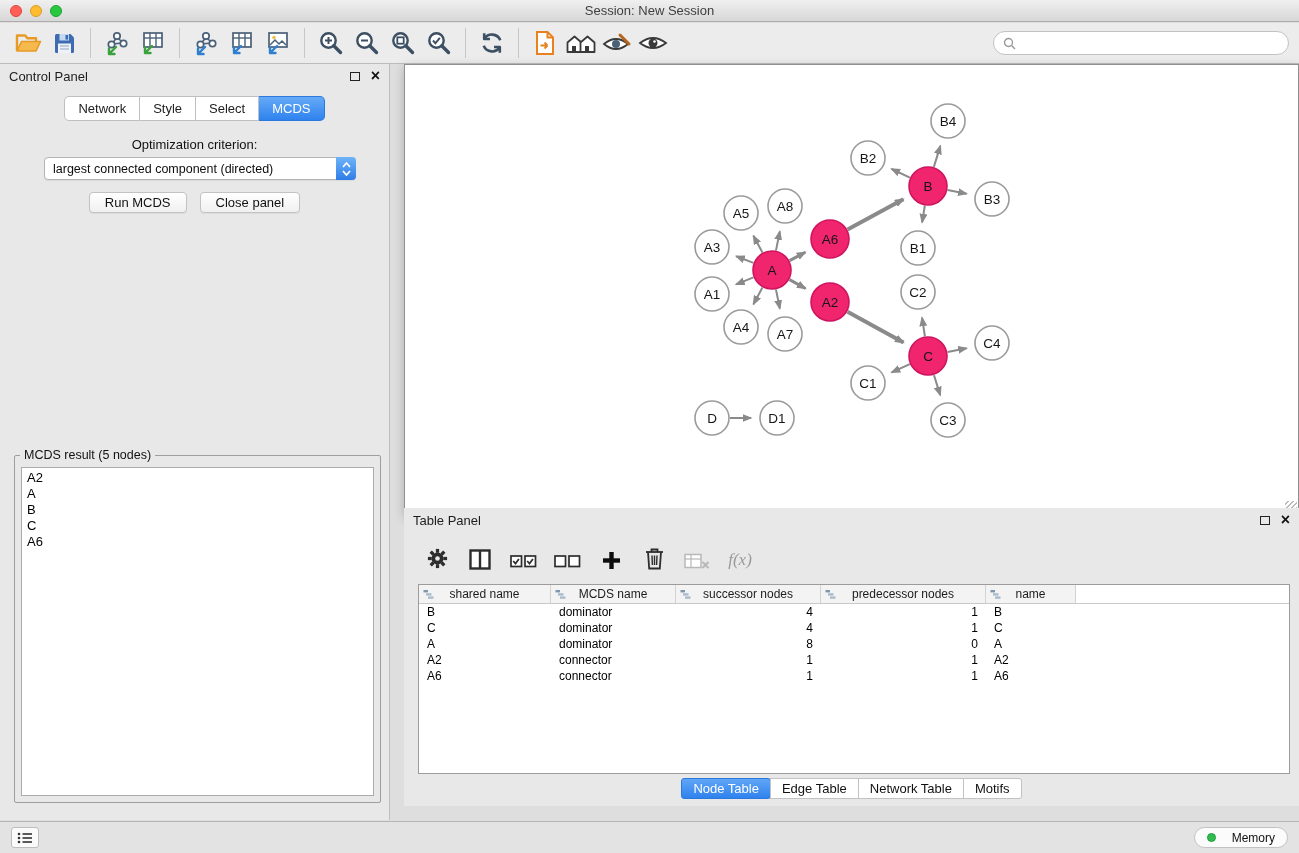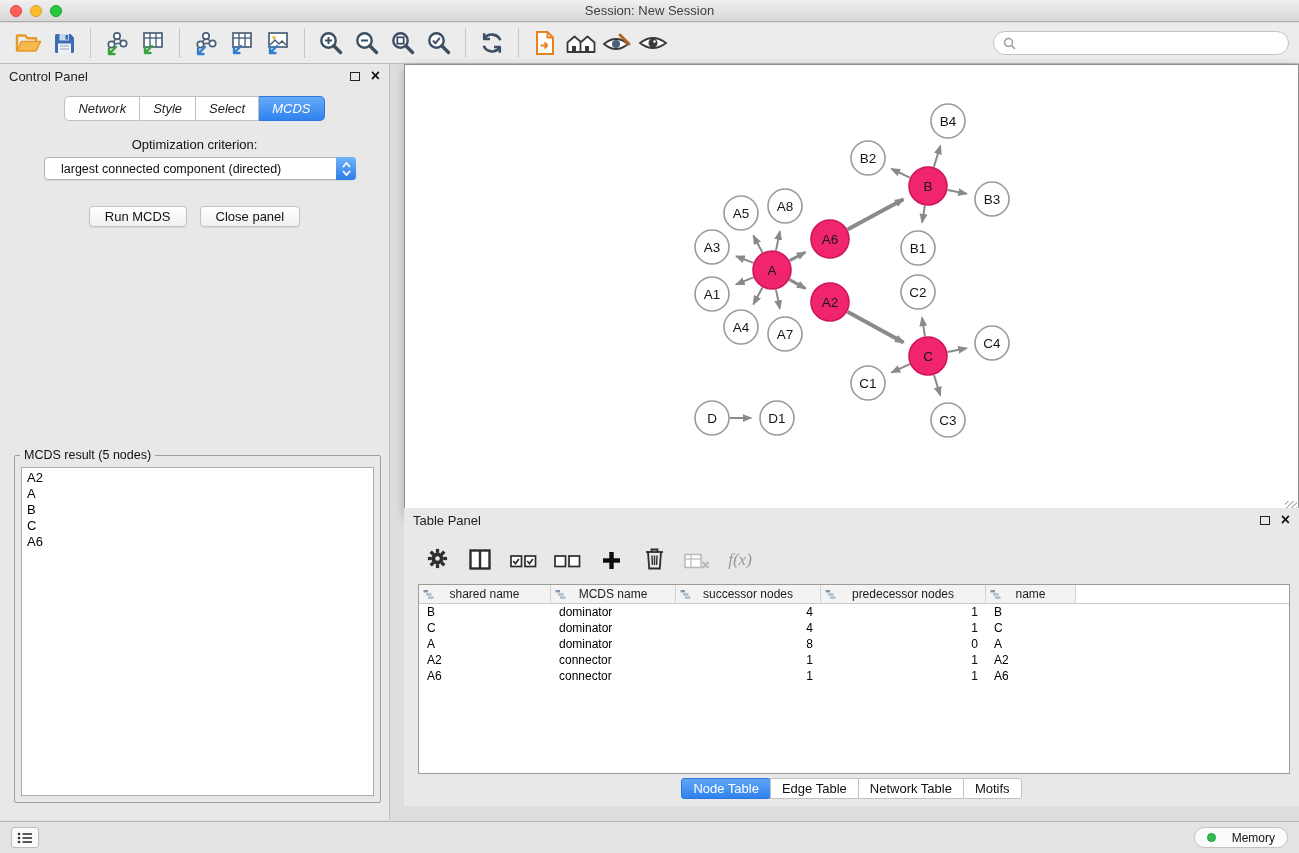--- a/index.html
+++ b/index.html
@@ -41,44 +41,44 @@
   .search-input { border:none; outline:none; flex:1; font-size:12px; font-family:"Liberation Sans",sans-serif; background:transparent; }
   
   #control-panel {
     position:absolute; left:0; top:64px; width:390px; height:756px;
     background:#e8e8e8; border-right:1px solid #bdbdbd;
   }
   .panel-header { height:24px; display:flex; align-items:center; padding:0 9px; font-size:13px; color:#1d1d1d; }
   .header-controls { margin-left:auto; display:flex; align-items:center; gap:11px; }
   .float-box { width:10px; height:9px; border:1.6px solid #222; display:inline-block; }
   .close-x { font-size:16px; font-weight:bold; color:#111; line-height:1; }
-  .seg-tabs { position:absolute; top:32px; left:0; right:0; display:flex; justify-content:center;font-style:italic; }
+  .seg-tabs { position:absolute; top:32px; left:0; right:0; display:flex; justify-content:center; }
   .seg {
     background:#fff; border:1px solid #bfbfbf; border-left:none;
     padding:4px 13px; font-size:13px; color:#222; cursor:default;
   }
   .seg:first-child { border-left:1px solid #bfbfbf; border-radius:5px 0 0 5px; }
   .seg:last-child { border-radius:0 5px 5px 0; }
   .seg.selected { background:linear-gradient(#65aaf7,#2f82ee); color:#fff; border-color:#2c79dd; }
   .opt-label { position:absolute; top:73px; left:0; right:0; text-align:center; font-size:13px; color:#111; }
   .dropdown {
     position:absolute; top:93px; left:44px; width:312px; height:23px;
     background:#fff; border:1px solid #b5b5b5; border-radius:4px;
     display:flex; align-items:center; box-shadow:0 1px 1px rgba(0,0,0,.07);
   }
-  .dropdown-label { flex:1; font-size:12.5px; padding-left:16px; color:#0d0d0d; white-space:nowrap; overflow:hidden; }
+  .dropdown-label { flex:1; font-size:12.5px; padding-left:8px; color:#0d0d0d; white-space:nowrap; overflow:hidden; }
   .dropdown-stepper {
     width:20px; align-self:stretch; margin:-1px -1px -1px 0;
     background:linear-gradient(#6fb4f8,#2e7de7); border-radius:0 4px 4px 0;
     display:flex; flex-direction:column; align-items:center; justify-content:center; gap:2px;
   }
   .btn-row { position:absolute; top:128px; left:0; right:0; display:flex; justify-content:center; gap:13px; }
   .mac-btn {
     background:linear-gradient(#ffffff,#f0f0f0); border:1px solid #c2c2c2; border-radius:4px;
-    font-size:13px; padding:2px 15px; color:#111; box-shadow:0 1px 1px rgba(0,0,0,.06);margin-top:14px;
+    font-size:13px; padding:2px 15px; color:#111; box-shadow:0 1px 1px rgba(0,0,0,.06);
   }
   .result-group { position:absolute; left:14px; right:8px; top:391px; bottom:17px; border:1px solid #9e9e9e; border-radius:2px; }
   .result-legend { position:absolute; top:-8px; left:5px; background:#e8e8e8; padding:0 4px; font-size:12.5px; color:#111; }
   .result-inner {
     position:absolute; left:6px; right:6px; top:11px; bottom:6px;
     background:#fff; border:1px solid #ababab; overflow:auto; padding:2px 0;
   }
   .result-item { font-size:13px; padding:0 5px; line-height:16px; color:#000; }
   
   #network-window {

